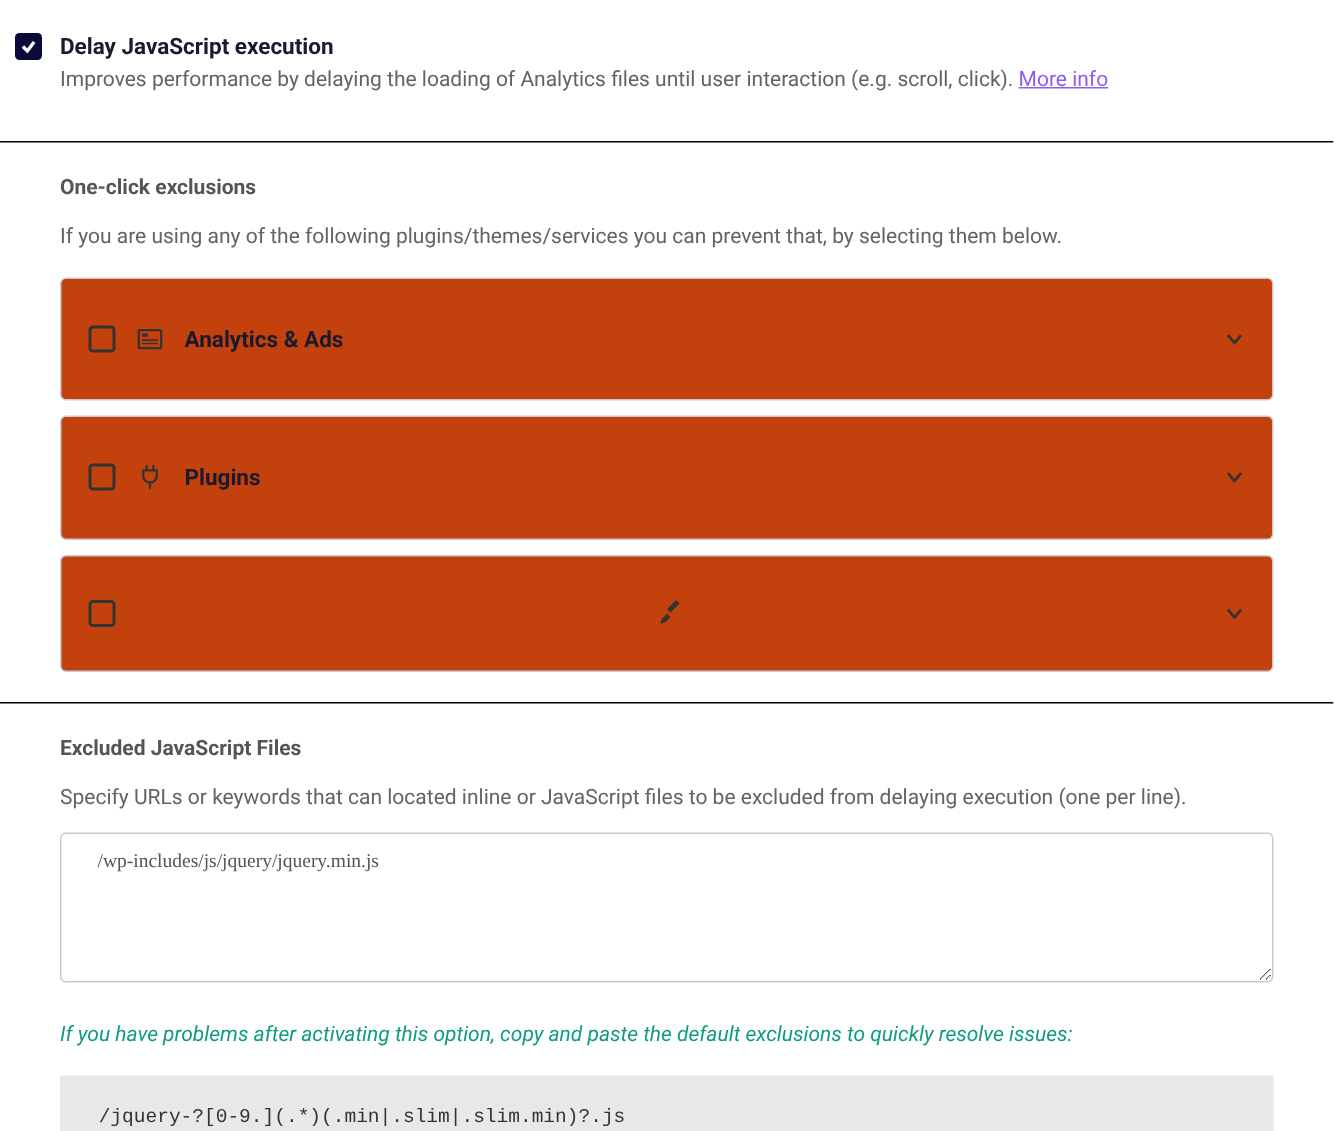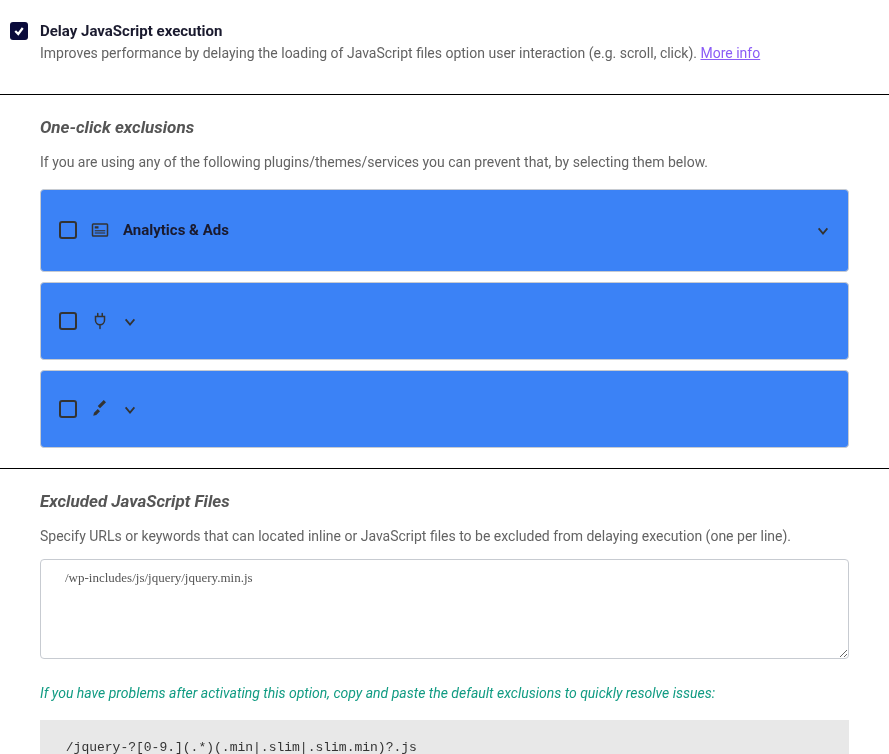--- a/index.html
+++ b/index.html
@@ -56,45 +56,45 @@
     .description {
       font-size: 14px;
       color: #636363;
       margin-bottom: 4px;
     }
     .more-info {
       color: #8b5cf6;
       text-decoration: underline;
     }
     .subheading {
-      font-size: 17px;
+      font-size: 14px;
       font-weight: 700;
       color: #555;
       margin-bottom: 12px;
-      font-style: italic;
     }
     .paragraph {
       font-size: 14px;
       color: #636363;
       margin-bottom: 16px;
     }
     .accordion-list {
       display: flex;
       flex-direction: column;
       gap: 10px;
     }
     .accordion-item {
       border: 1px solid #c7cbd1;
       border-radius: 4px;
       padding: 29px 18px;
       display: flex;
       align-items: center;
       gap: 14px;
       cursor: pointer;
-      background: #3b82f6;
+      background: #c2410c;
+      justify-content: space-between;
     }
     .accordion-checkbox {
       width: 18px;
       height: 18px;
       border: 2px solid #333;
       border-radius: 3px;
       flex-shrink: 0;
     }
     .accordion-icon {
       width: 18px;
@@ -167,21 +167,21 @@
 <div class="section">
   <div class="header-row">
     <div class="checkbox-main">
       <svg viewBox="0 0 16 16">
           <polyline points="3,8 7,12 13,4"></polyline>
         </svg>
     </div>
     <div>
       <div class="heading-main">Delay JavaScript execution</div>
       <div class="description">
-        <span>Improves performance by delaying the loading of JavaScript files option user interaction (e.g. scroll, click). </span><a href="#" class="more-info">More info</a>
+        <span>Improves performance by delaying the loading of Analytics files until user interaction (e.g. scroll, click). </span><a href="#" class="more-info">More info</a>
       </div>
     </div>
   </div>
 </div>
 
 <div class="section">
   <div class="subheading">One-click exclusions</div>
   <div class="paragraph">If you are using any of the following plugins/themes/services you can prevent that, by selecting them below.</div>
 
   <div class="accordion-list">
@@ -203,20 +203,21 @@
       </div>
     </div>
 
     <div class="accordion-item">
       <div class="accordion-checkbox"></div>
       <div class="accordion-icon">
         <svg viewBox="0 0 24 24">
             <path d="M9 2v4M15 2v4M6 6h12v5a6 6 0 01-12 0V6zM12 17v5" fill="none" stroke="#333" stroke-width="2" stroke-linecap="round"></path>
           </svg>
       </div>
+      <div class="accordion-label">Plugins</div>
       <div class="chevron">
         <svg viewBox="0 0 16 16">
             <polyline points="3,5 8,11 13,5"></polyline>
           </svg>
       </div>
     </div>
 
     <div class="accordion-item">
       <div class="accordion-checkbox"></div>
       <div class="accordion-icon">

